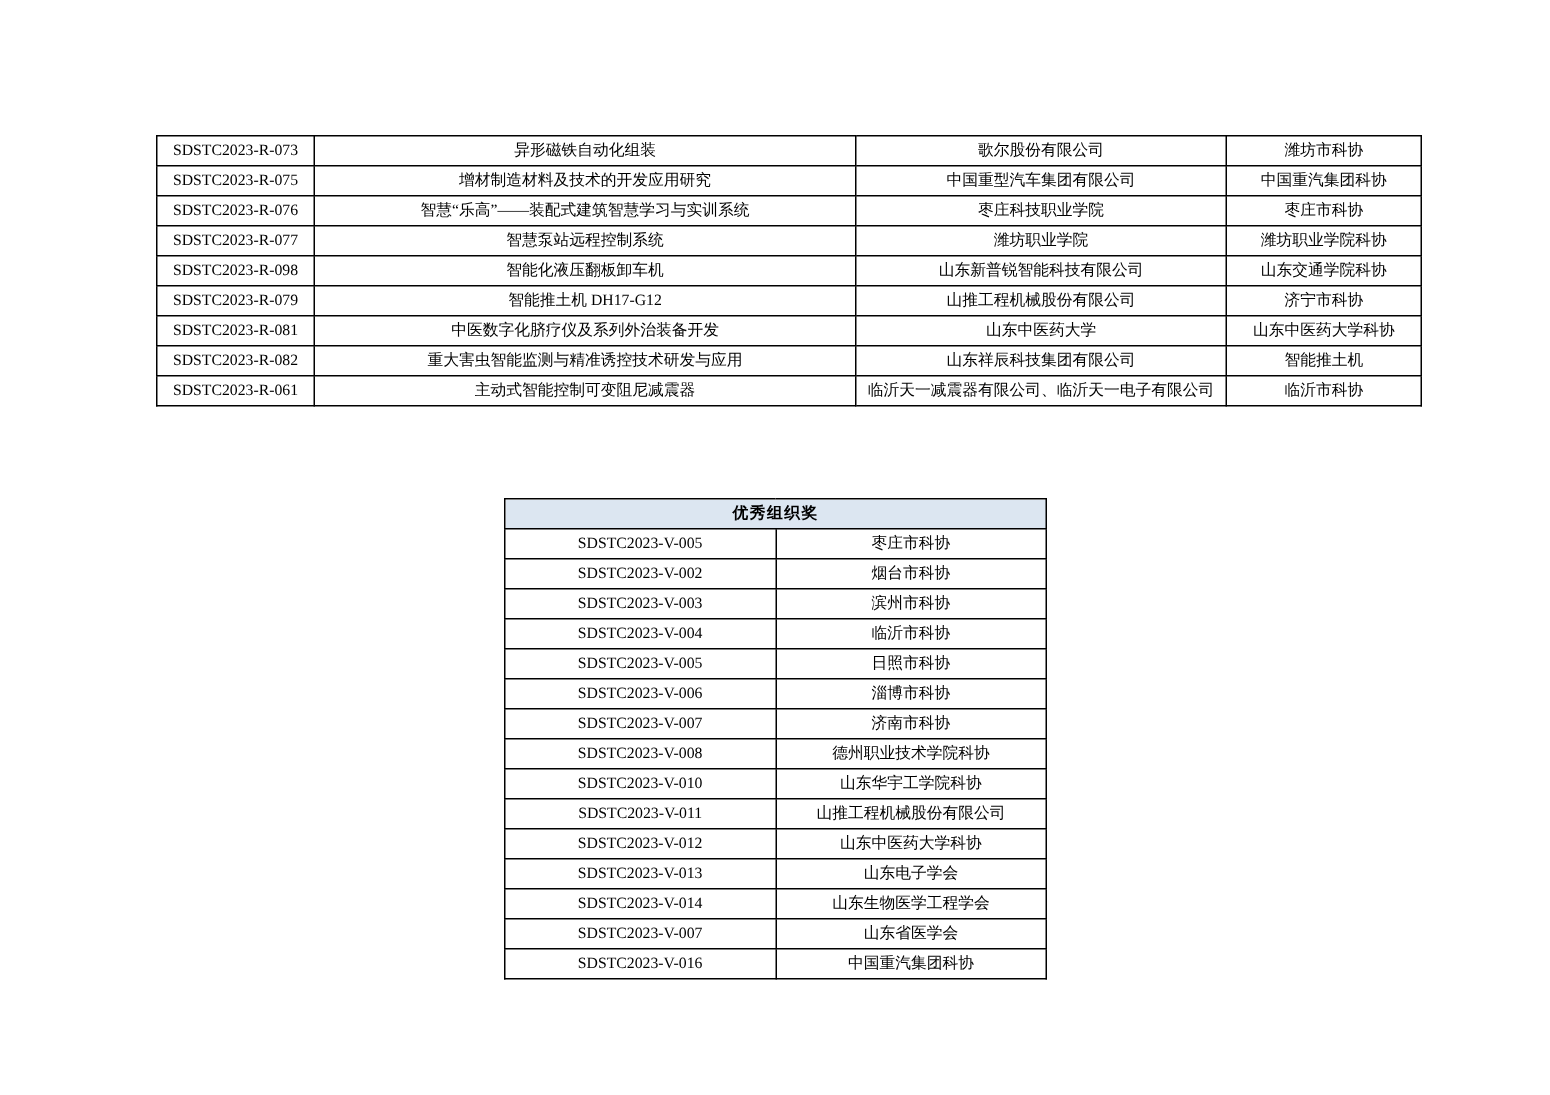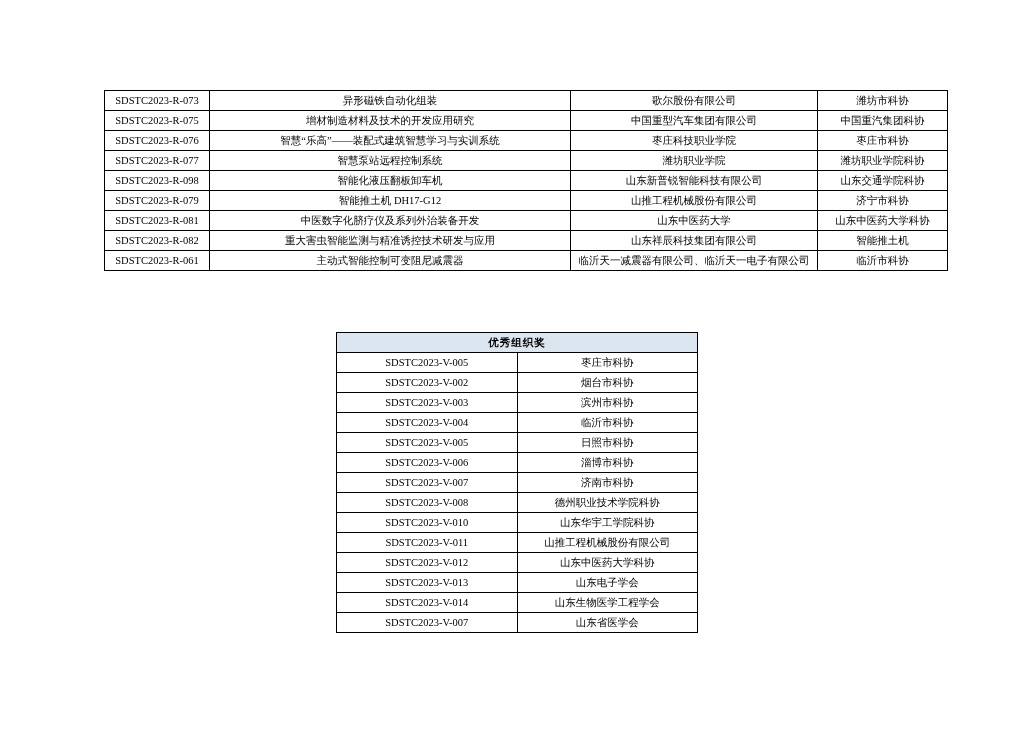--- a/index.html
+++ b/index.html
@@ -219,17 +219,21 @@
           <td class="org">山东电子学会</td>
         </tr>
         <tr>
           <td class="code">SDSTC2023-V-014</td>
           <td class="org">山东生物医学工程学会</td>
         </tr>
         <tr>
           <td class="code">SDSTC2023-V-007</td>
           <td class="org">山东省医学会</td>
         </tr>
+        <tr>
+          <td class="code">SDSTC2023-V-016</td>
+          <td class="org">中国重汽集团科协</td>
+        </tr>
       </tbody>
     </table>
   </div>
 
 </div>
 
 </body></html>

